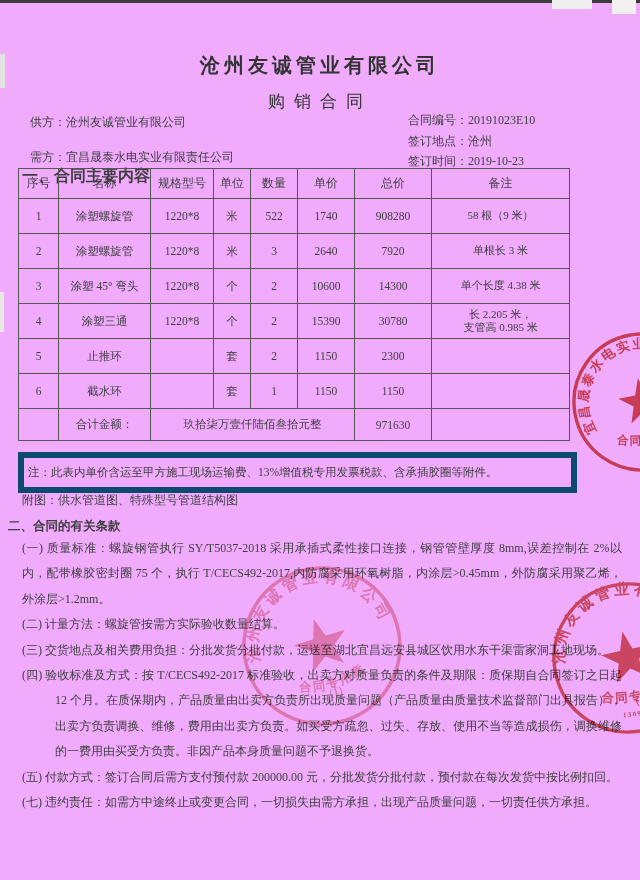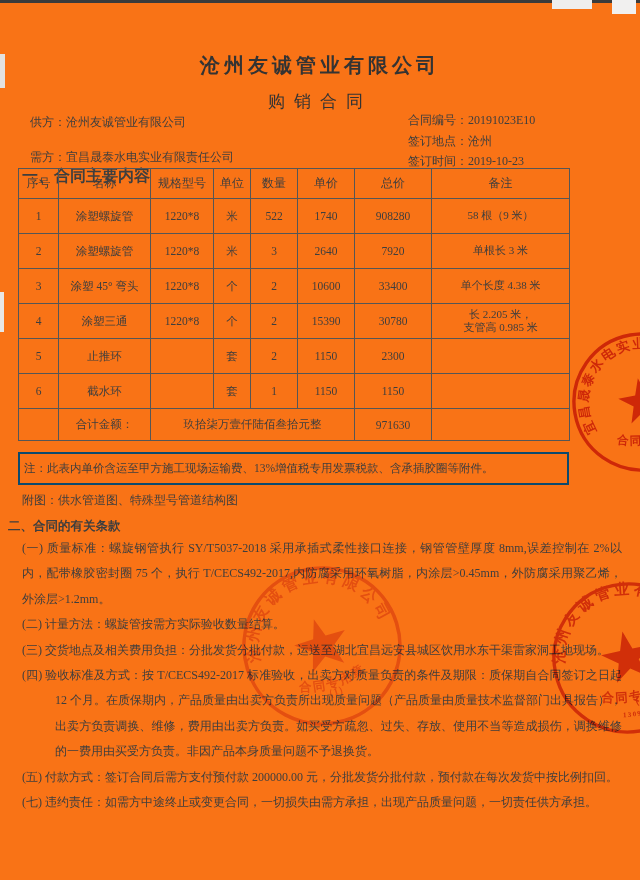--- a/index.html
+++ b/index.html
@@ -1,18 +1,18 @@
 <!DOCTYPE html>
 <html><head>
 <meta charset="utf-8">
 <style>
   html,body{margin:0;padding:0;}
   .page{
     position:relative;width:640px;height:880px;overflow:hidden;
-    background:#f97316;color:#3e3e3e;
+    background:#f0abfc;color:#3e3e3e;
     font-family:"Liberation Serif","DejaVu Serif",serif;
   }
   .scan-edge-top{position:absolute;left:0;top:0;width:640px;height:3px;background:#3b3b3b;}
   .scan-artifact-a{position:absolute;left:552px;top:0;width:40px;height:9px;background:#efeeee;}
   .scan-artifact-b{position:absolute;left:612px;top:0;width:24px;height:14px;background:#f1f0ef;}
   .scan-smudge-left{position:absolute;left:0;top:54px;width:5px;height:34px;background:#e3e2e1;}
   .scan-smudge-left2{position:absolute;left:0;top:292px;width:4px;height:40px;background:#e8e7e6;}
 
   .doc-title{position:absolute;left:0;top:52px;width:640px;text-align:center;
     font-size:20px;letter-spacing:4px;font-weight:600;color:#333;}
@@ -30,21 +30,21 @@
   table.items{position:absolute;left:18px;top:168px;width:551px;border-collapse:collapse;
     table-layout:fixed;font-size:11.5px;color:#3e3e3e;padding-left:18px;}
   table.items th,table.items td{border:1px solid #565656;text-align:center;vertical-align:middle;
     padding:0 2px;overflow:hidden;}
   table.items th{font-size:12px;font-weight:500;height:29px;}
   table.items td{height:34px;}
   table.items tr.total-row td{height:31px;}
   td.remark-cell{font-size:11px;line-height:13.5px;}
 
   .note-box{position:absolute;left:18px;top:452px;width:543px;height:29px;
-    border:2px solid #0c4a6e;font-size:11.5px;line-height:29px;padding-left:4px;
+    border:6px solid #0c4a6e;font-size:11.5px;line-height:29px;padding-left:4px;
     background:transparent;white-space:nowrap;}
 
   .clauses{position:absolute;left:22px;top:536px;width:600px;font-size:12px;
     line-height:25.4px;text-align:justify;}
   .clauses p{margin:0;}
   .clauses p.hang{padding-left:33px;text-indent:-33px;}
 
   .stamp{position:absolute;pointer-events:none;mix-blend-mode:multiply;}
   .stamp-buyer{left:557px;top:317px;width:170px;height:170px;transform:rotate(-10deg);opacity:.85;}
   .stamp-seller-center{left:232px;top:556px;width:180px;height:180px;transform:rotate(-17deg);opacity:.62;}
@@ -123,21 +123,21 @@
         <td>7920</td>
         <td class="remark-cell">单根长 3 米</td>
       </tr>
       <tr>
         <td>3</td>
         <td>涂塑 45° 弯头</td>
         <td>1220*8</td>
         <td>个</td>
         <td>2</td>
         <td>10600</td>
-        <td>33400</td>
+        <td>14300</td>
         <td class="remark-cell">单个长度 4.38 米</td>
       </tr>
       <tr>
         <td>4</td>
         <td>涂塑三通</td>
         <td>1220*8</td>
         <td>个</td>
         <td>2</td>
         <td>15390</td>
         <td>30780</td>

